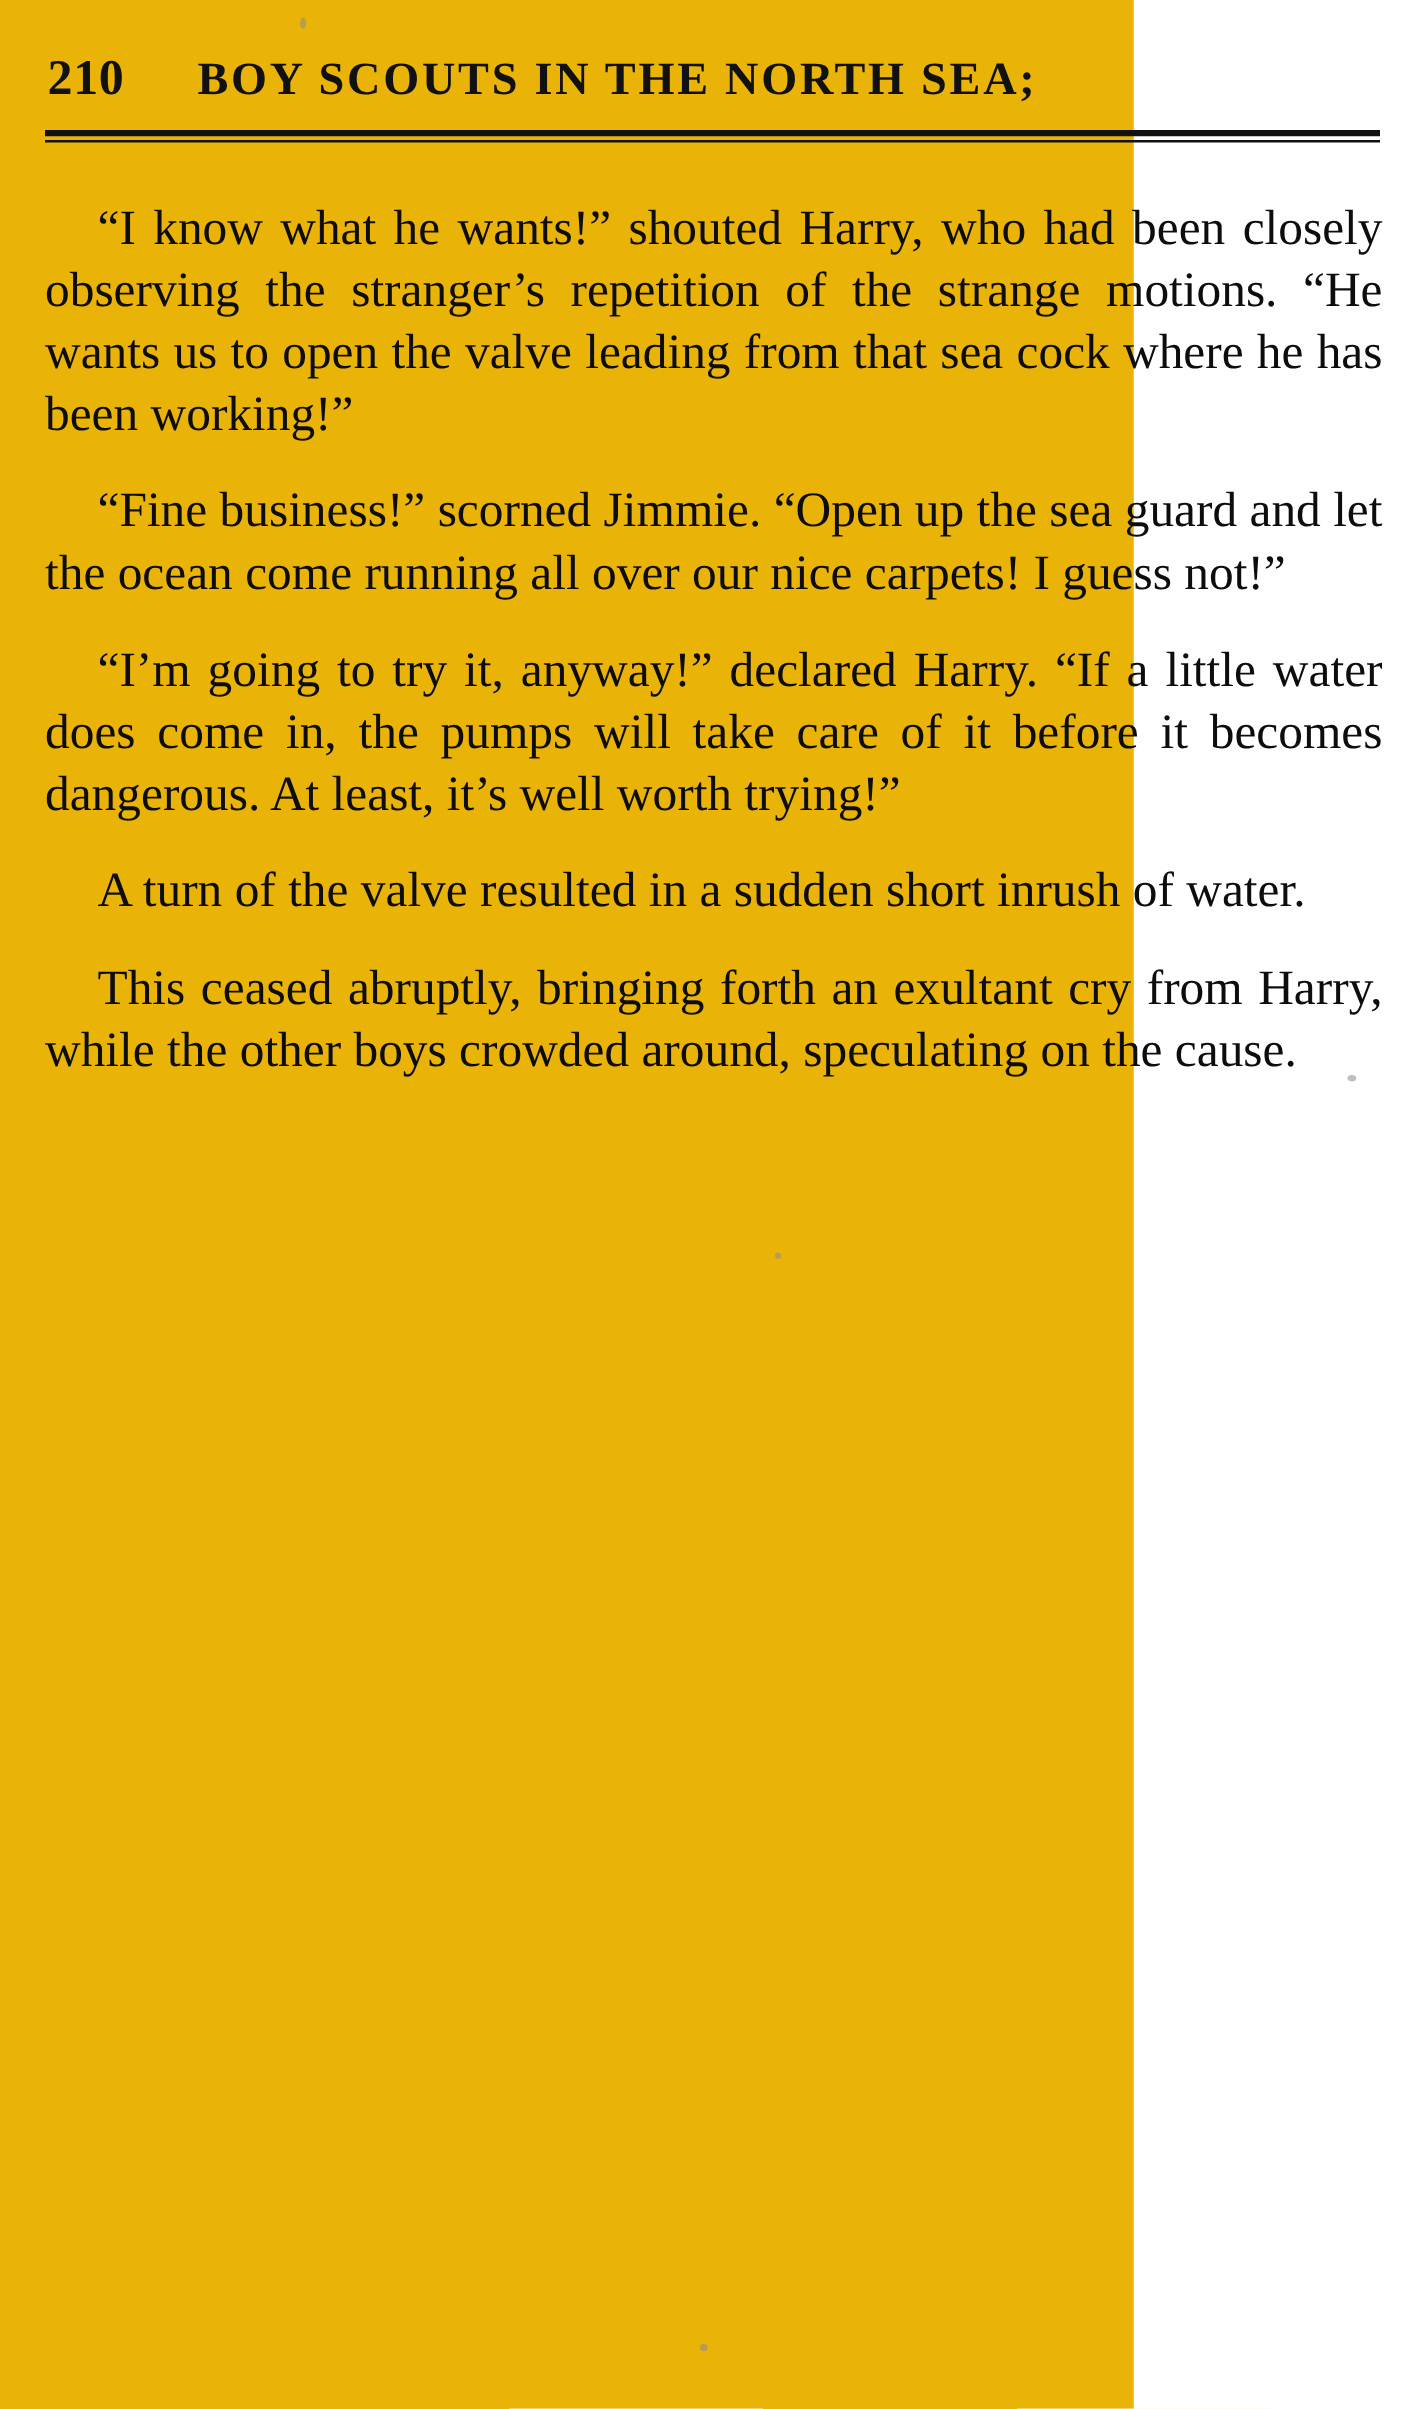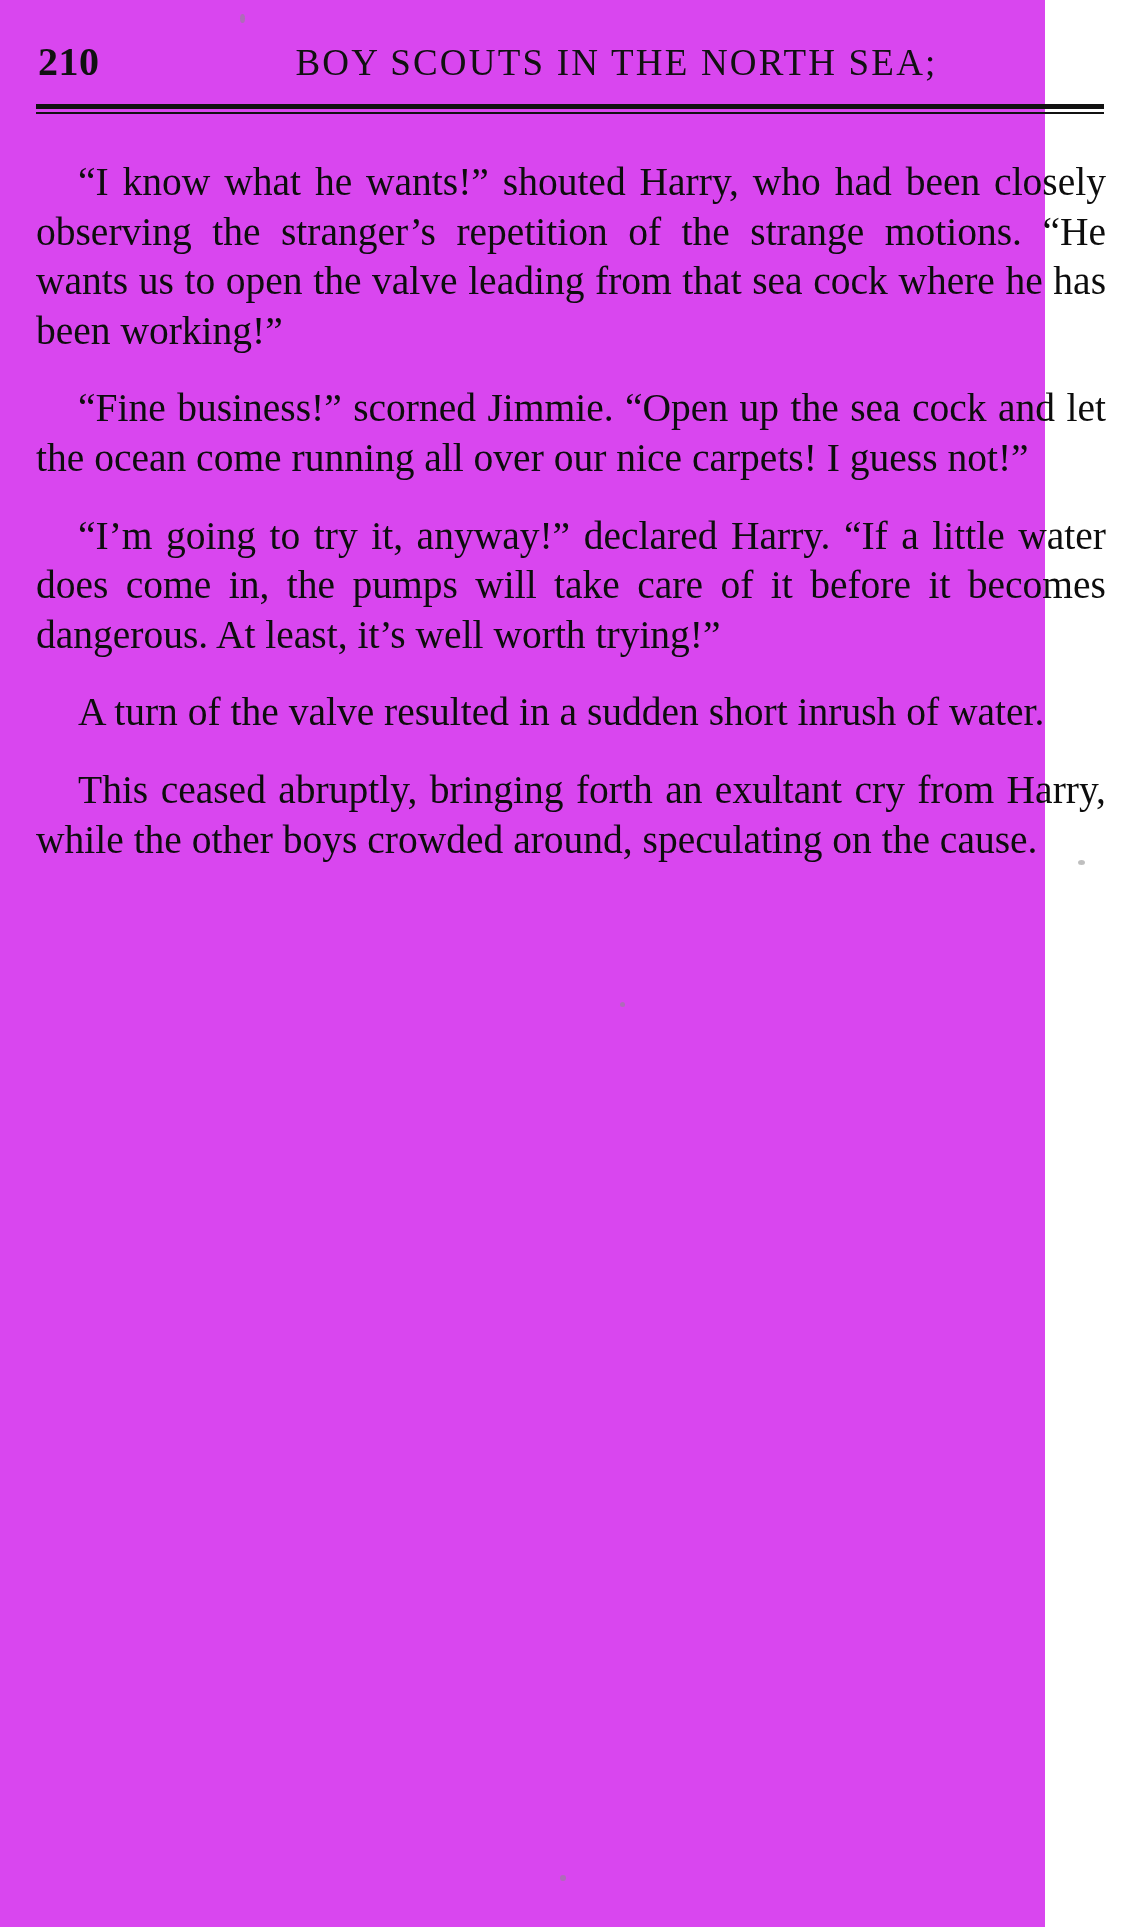--- a/index.html
+++ b/index.html
@@ -12,23 +12,23 @@
     height: 1927px;
     font-family: "Liberation Serif", serif;
     color: #000000;
     position: relative;
     overflow: hidden;
   }
   .page {
     position: absolute;
     left: 0;
     top: 0;
-    width: 1045px;
+    width: 907px;
     height: 1927px;
-    background: #d946ef;
+    background: #eab308;
   }
   .header {
     position: absolute;
     left: 38px;
     top: 38px;
     width: 1065px;
     height: 56px;
     display: flex;
     align-items: baseline;
   }
@@ -36,23 +36,22 @@
     font-family: "Liberation Serif", serif;
     font-weight: bold;
     font-size: 40px;
     letter-spacing: 0.5px;
     color: #111;
     width: 120px;
     flex: none;
   }
   .running-head {
     flex: 1;
-    text-align: center;
     font-family: "Liberation Serif", serif;
-    font-weight: normal;
+    font-weight: bold;
     font-size: 37px;
     letter-spacing: 2.2px;
     color: #111;
     padding-right: 28px;
     white-space: nowrap;
   }
   .rule {
     position: absolute;
     left: 36px;
     top: 104px;
@@ -101,21 +100,21 @@
 
   <div class="header">
     <div class="page-number">210</div>
     <div class="running-head">BOY SCOUTS IN THE NORTH SEA;</div>
   </div>
 
   <div class="rule"></div>
 
   <div class="body-text">
     <p class="para indent">“I know what he wants!” shouted Harry, who had been closely observing the stranger’s repetition of the strange motions.  “He wants us to open the valve leading from that sea cock where he has been working!”</p>
-    <p class="para indent">“Fine business!” scorned Jimmie.  “Open up the sea cock and let the ocean come running all over our nice carpets!  I guess not!”</p>
+    <p class="para indent">“Fine business!” scorned Jimmie.  “Open up the sea guard and let the ocean come running all over our nice carpets!  I guess not!”</p>
     <p class="para indent">“I’m going to try it, anyway!” declared Harry.  “If a little water does come in, the pumps will take care of it before it becomes dangerous.  At least, it’s well worth trying!”</p>
     <p class="para indent">A turn of the valve resulted in a sudden short inrush of water.</p>
     <p class="para indent">This ceased abruptly, bringing forth an exultant cry from Harry, while the other boys crowded around, speculating on the cause.</p>
   </div>
 
   <div class="speck" style="left:240px; top:14px; width:5px; height:9px;"></div>
   <div class="speck" style="left:1078px; top:860px; width:7px; height:5px;"></div>
   <div class="speck" style="left:620px; top:1002px; width:5px; height:5px;"></div>
   <div class="speck" style="left:560px; top:1875px; width:6px; height:6px;"></div>
 

